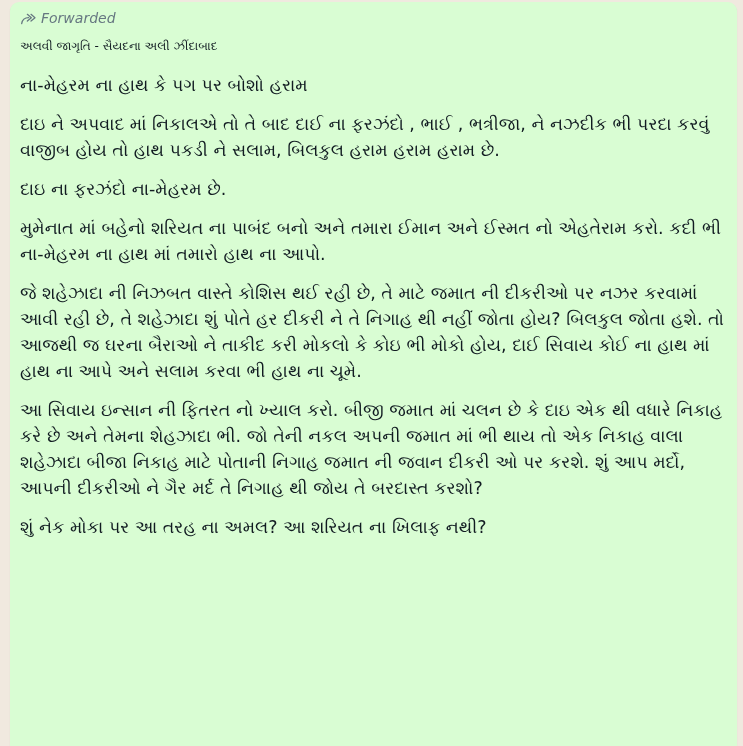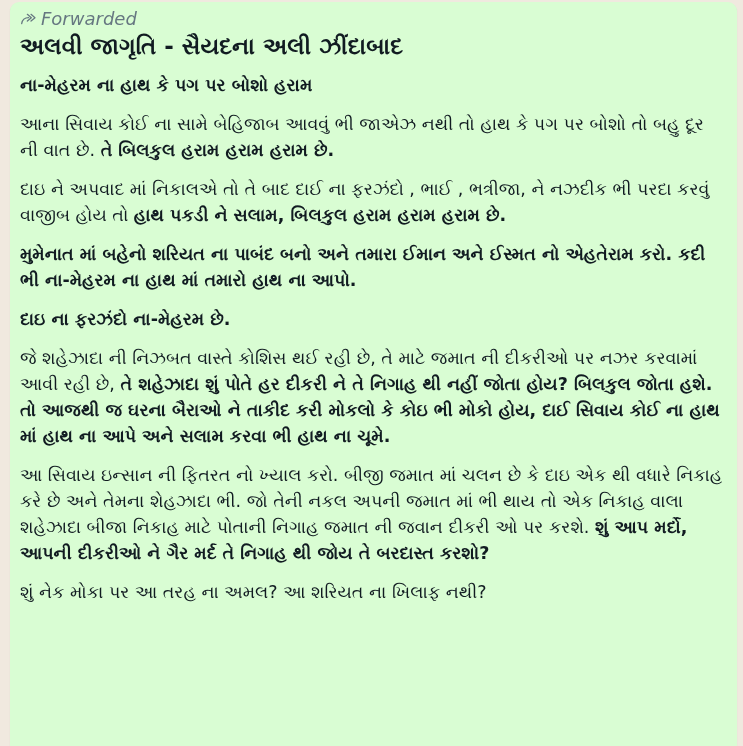--- a/index.html
+++ b/index.html
@@ -29,37 +29,37 @@
     box-shadow: 0 1px 1px rgba(0,0,0,0.13);
     padding: 7px 13px 12px 10px;
     color: #111b21;
   }
   .forwarded-row {
     display: flex;
     align-items: center;
     gap: 5px;
     height: 18px;
     color: #667781;
-    font-size: 18px;
+    font-size: 14px;
     font-style: italic;
   }
   .forwarded-row svg { flex: 0 0 auto; display: block; }
   .msg-title {
     margin: 7px 0 8px 0;
-    font-size: 23px;
-    font-weight: bold;
+    font-size: 12px;
+    font-weight: normal;
     line-height: 25px;
   }
   .para {
     margin: 13px 0 0 0;
     font-size: 17.5px;
     line-height: 26px;
     font-weight: normal;
   }
-  .para .bold { font-weight: bold; }
+  .para .bold { font-weight: normal; }
 </style>
 </head>
 <body>
 
 <div class="bubble">
 
   <div class="forwarded-row">
     <span>
       <svg width="16" height="14" viewBox="0 0 24 20">
         <path d="M2.5 18.5 C 3.5 12.5, 7.5 9.5, 13 9.5" fill="none" stroke="#667781" stroke-width="1.9" stroke-linecap="round"></path>
@@ -67,22 +67,21 @@
         <path d="M16.5 4.5 l6 5 -6 5" fill="none" stroke="#667781" stroke-width="1.9" stroke-linecap="round" stroke-linejoin="round"></path>
       </svg>
     </span>
     <span>Forwarded</span>
   </div>
 
   <div class="msg-title">અલવી જાગૃતિ - સૈયદના અલી ઝીંદાબાદ</div>
 
   <div id="paragraphs">
       <p class="para"><span class="bold">ના-મેહરમ ના હાથ કે પગ પર બોશો હરામ</span></p>
-      <p class="para"><span>આના સિવાય કોઈ ના સામે બેહિજાબ આવવું ભી જાએઝ નથી તો હાથ કે પગ પર બોશો તો બહુ દૂર ની વાત છે. </span><span class="bold">તે બિલકુલ હરામ હરામ હરામ છે.</span></p>
       <p class="para"><span>દાઇ ને અપવાદ માં નિકાલએ તો તે બાદ દાઈ ના ફરઝંદો , ભાઈ , ભત્રીજા, ને નઝદીક ભી પરદા કરવું વાજીબ હોય તો </span><span class="bold">હાથ પકડી ને સલામ, બિલકુલ હરામ હરામ હરામ છે.</span></p>
+      <p class="para"><span class="bold">દાઇ ના ફરઝંદો ના-મેહરમ છે.</span></p>
       <p class="para"><span class="bold">મુમેનાત માં બહેનો શરિયત ના પાબંદ બનો અને તમારા ઈમાન અને ઈસ્મત નો એહતેરામ કરો. કદી ભી ના-મેહરમ ના હાથ માં તમારો હાથ ના આપો.</span></p>
-      <p class="para"><span class="bold">દાઇ ના ફરઝંદો ના-મેહરમ છે.</span></p>
       <p class="para"><span>જે શહેઝાદા ની નિઝબત વાસ્તે કોશિસ થઈ રહી છે, તે માટે જમાત ની દીકરીઓ પર નઝર કરવામાં આવી રહી છે,  </span><span class="bold">તે શહેઝાદા શું પોતે હર દીકરી ને તે નિગાહ થી નહીં જોતા હોય? બિલકુલ જોતા હશે. તો આજથી જ ઘરના બૈરાઓ ને તાકીદ કરી મોકલો કે કોઇ ભી મોકો હોય, દાઈ સિવાય કોઈ ના હાથ માં હાથ ના આપે અને સલામ કરવા ભી હાથ ના ચૂમે.</span></p>
       <p class="para"><span>આ સિવાય ઇન્સાન ની ફિતરત નો ખ્યાલ કરો. બીજી જમાત માં ચલન છે કે દાઇ એક થી વધારે નિકાહ કરે છે અને તેમના શેહઝાદા ભી. જો તેની નકલ અપની જમાત માં ભી થાય તો એક નિકાહ વાલા શહેઝાદા બીજા નિકાહ માટે પોતાની નિગાહ જમાત ની જવાન દીકરી ઓ પર કરશે. </span><span class="bold">શું આપ મર્દો, આપની દીકરીઓ ને ગૈર મર્દ તે નિગાહ થી જોય તે બરદાસ્ત કરશો?</span></p>
       <p class="para"><span>શું નેક મોકા પર આ તરહ ના અમલ? આ શરિયત ના ખિલાફ નથી?</span></p>
     </div>
 
 </div>
 
 </body></html>

